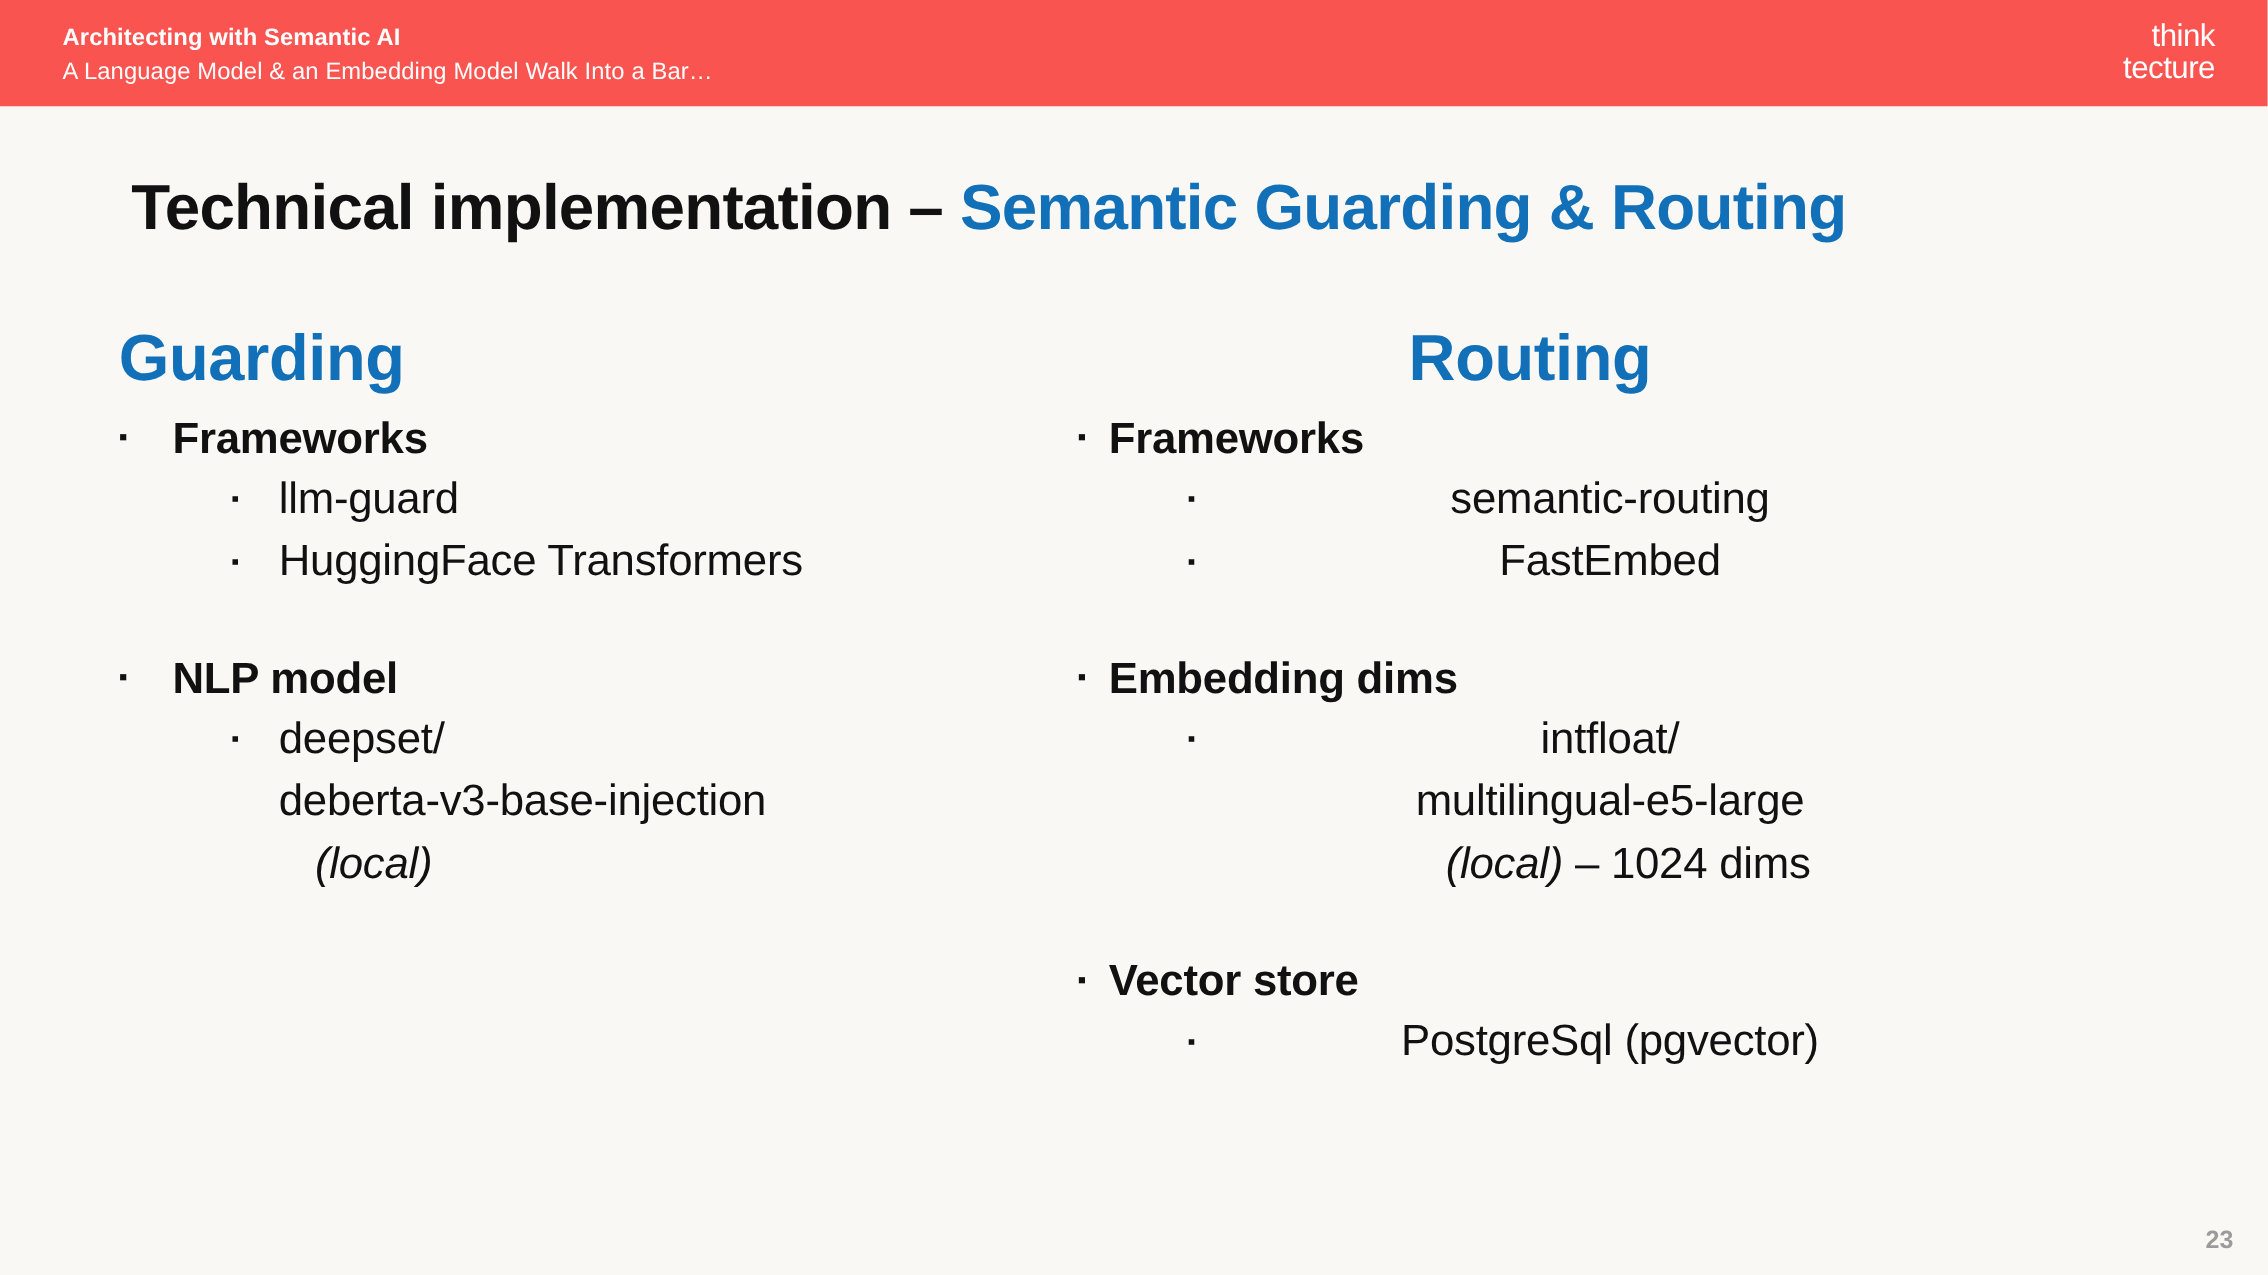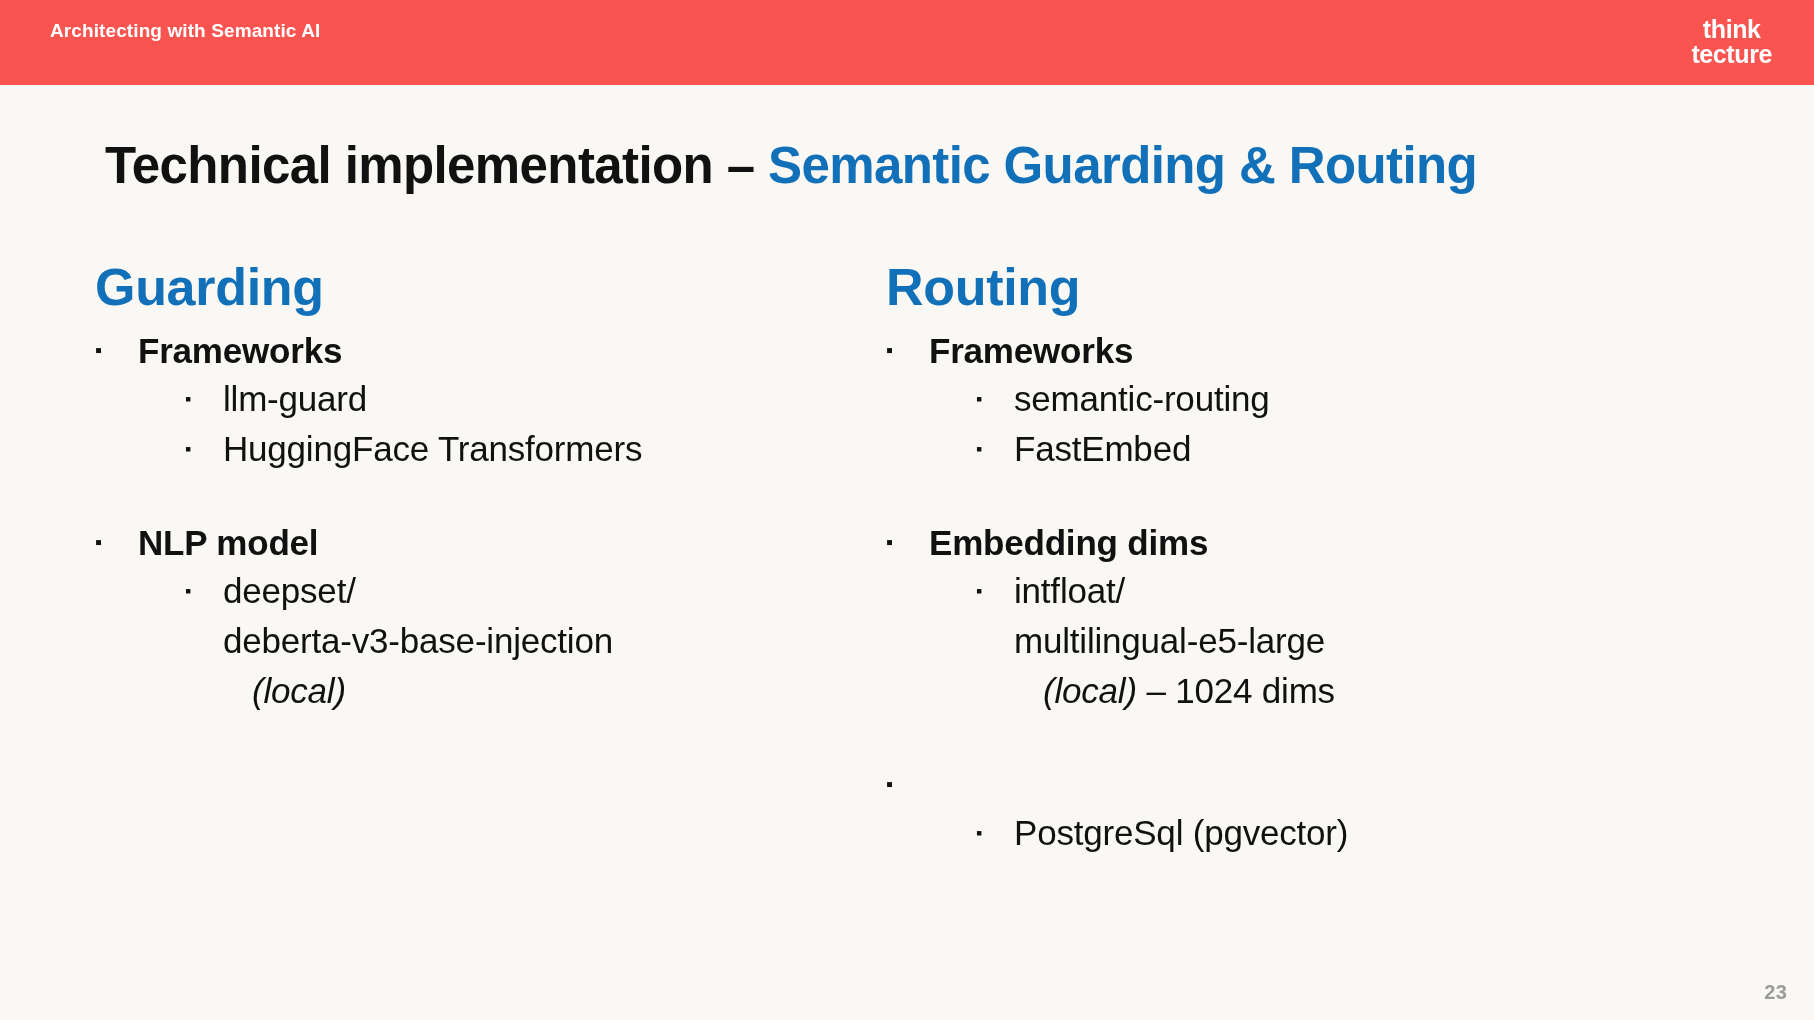--- a/index.html
+++ b/index.html
@@ -43,24 +43,24 @@
     font-size: 19px;
     font-weight: normal;
     line-height: 28px;
     letter-spacing: 0.1px;
     white-space: nowrap;
   }
   .logo {
     position: absolute;
     right: 42px;
     top: 17px;
-    text-align: center;
+    text-align: right;
     color: #ffffff;
     font-size: 25px;
-    font-weight: bold;
+    font-weight: normal;
     line-height: 25px;
     letter-spacing: -0.4px;
   }
 
   
   .slide-title {
     position: absolute;
     left: 105px;
     top: 136px;
     font-size: 51px;
@@ -72,21 +72,21 @@
   .slide-title .accent {
     color: #1270b8;
   }
 
   
   .col {
     position: absolute;
     top: 263px;
   }
   .col-left  { left: 95px;  width: 720px; }
-  .col-right { left: 886px; width: 760px; }
+  .col-right { left: 844px; width: 760px; text-align: center; }
 
   .col-head {
     color: #1270b8;
     font-size: 52px;
     font-weight: bold;
     letter-spacing: -0.3px;
     line-height: 48px;
     margin: 0 0 16px 0;
   }
 
@@ -160,20 +160,21 @@
     letter-spacing: 0.2px;
     font-weight: bold;
   }
 </style>
 </head>
 <body>
 
 <div class="header-bar">
   <div class="header-texts">
     <div class="header-title">Architecting with Semantic AI</div>
+    <div class="header-subtitle">A Language Model &amp; an Embedding Model Walk Into a Bar…</div>
   </div>
   <div class="logo">
     <div>think</div>
     <div>tecture</div>
   </div>
 </div>
 
 <div class="slide-title"><span>Technical implementation – </span><span class="accent">Semantic Guarding &amp; Routing</span></div>
 
 <div class="col col-left">
@@ -259,20 +260,21 @@
           </span>
         </li>
       </ul>
     </li>
 
     <li class="group-gap"></li>
 
     <li class="item">
       <div class="l1-row">
         <span class="bullet">▪</span>
+        <span>Vector store</span>
       </div>
       <ul class="lvl2">
         <li class="l2-row">
           <span class="bullet">▪</span>
           <span class="l2-text">PostgreSql (pgvector)</span>
         </li>
       </ul>
     </li>
 
   </ul>

